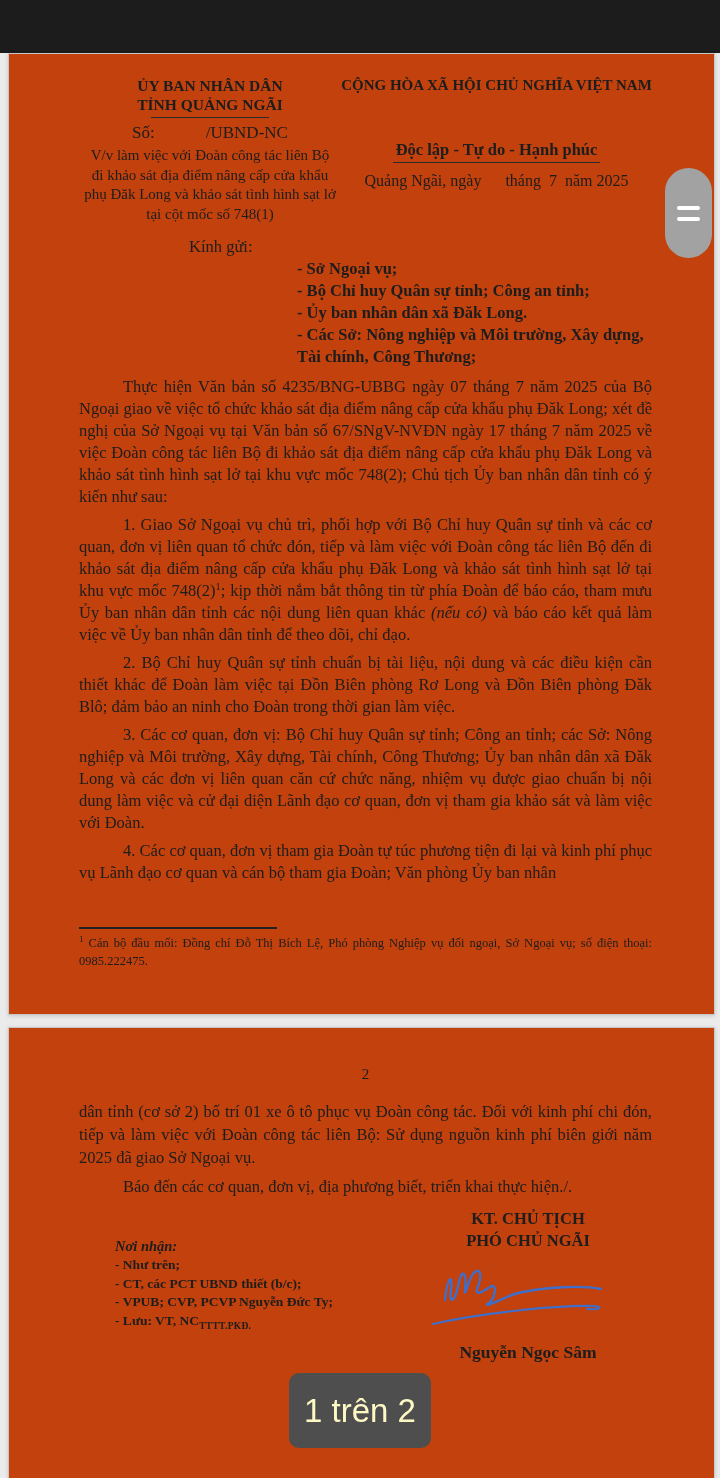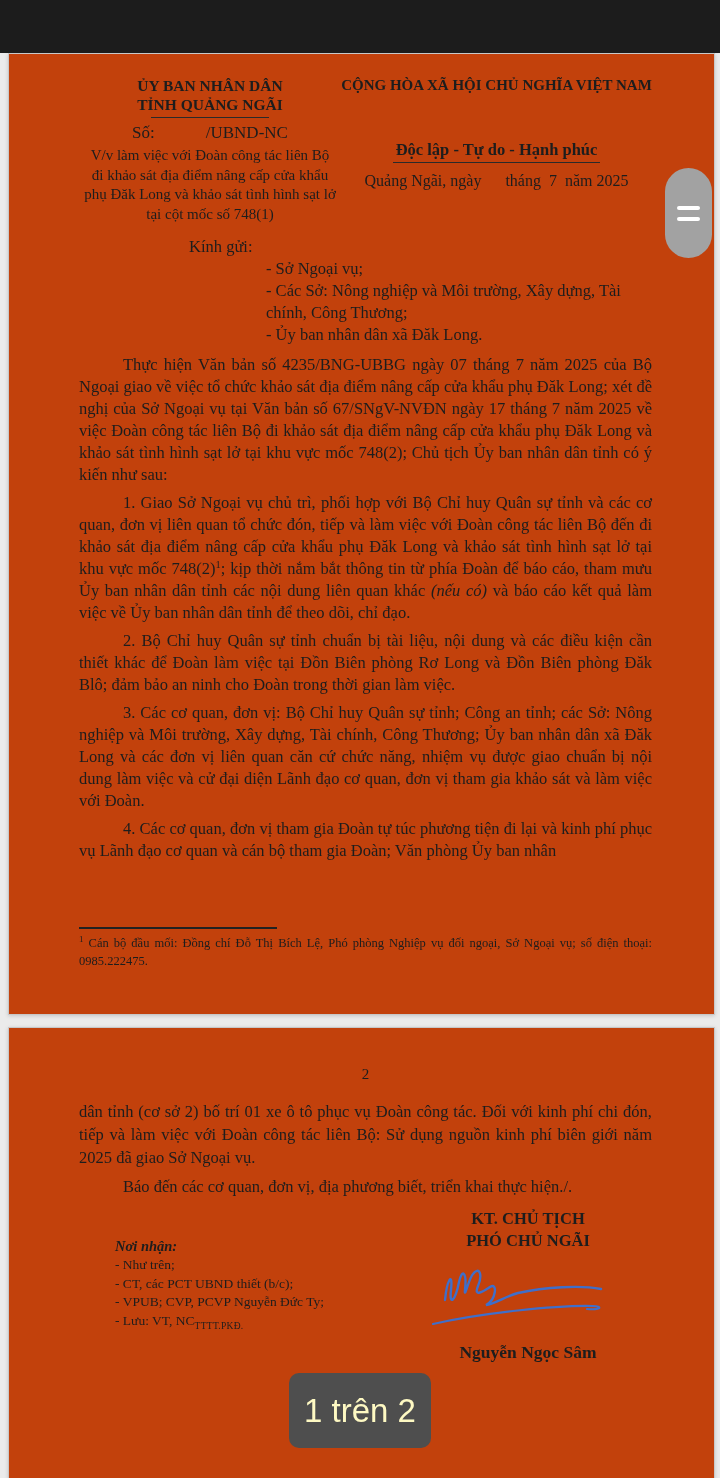--- a/index.html
+++ b/index.html
@@ -30,21 +30,21 @@
   .doc-no { font-size:17px; line-height:22px; white-space:pre; }
   .subject { font-size:15px; line-height:19.5px; width:254px; margin:2px auto 0 auto; }
   .nat-line1 { font-weight:bold; font-size:15px; line-height:19px; }
   .nat-line2-wrap { margin-top:1px; }
   .nat-line2 { font-weight:bold; font-size:16.5px; line-height:20px; display:inline-block; border-bottom:1.5px solid #2a2a2a; padding:1px 3px 2px 3px;margin-top:43px; }
   .place-date { font-size:16px; margin-top:9px; white-space:pre; }
 
   
   .kinh-gui { margin:12px 0 0 110px; }
   .kg-label { font-size:16.5px; line-height:22px; }
-  .kg-items { margin-left:77px; width:360px; }
+  .kg-items { margin-left:108px; width:360px;font-weight:bold; }
   .kg-item { font-size:16.5px; line-height:22px; }
 
   
   .body-para {
     font-size:16.5px; line-height:22px; text-align:justify;
     text-indent:44px; margin:0 0 6px 0;
   }
   .body-para.first { margin-top:8px; }
   .body-para sup { font-size:10.5px; line-height:0; }
   .body-para em { font-style:italic; }
@@ -55,21 +55,21 @@
   .fn-text { font-size:12.5px; line-height:18px; text-align:justify; }
   .fn-text sup { font-size:9px; line-height:0; }
 
   
   .page-num { text-align:center; font-size:15px; line-height:20px; margin-bottom:16px; }
   .cont-para { font-size:16.5px; line-height:23px; text-align:justify; margin:0 0 6px 0; }
   .closing-para { font-size:16.5px; line-height:23px; text-indent:44px; margin:0 0 10px 0; }
   .footer-row { display:flex; margin-top:8px;align-items:center; }
   .noi-nhan { margin-left:36px; width:270px; flex:none; }
   .nn-label { font-weight:bold; font-style:italic; font-size:14.5px; line-height:20px; }
-  .nn-item { font-size:13.5px; line-height:18.5px; }
+  .nn-item { font-size:13.5px; line-height:18.5px;font-weight:bold; }
   .nn-sub { font-size:9.5px; vertical-align:sub; letter-spacing:.3px; }
   .sign-block { margin-left:auto; width:248px; text-align:center; margin-right:0; }
   .sign-title { font-weight:bold; font-size:16.5px; line-height:22px; }
   .sig-svg { display:block; margin:6px auto 0 auto; }
   .sign-name { font-weight:bold; font-size:17.5px; margin-top:6px; }
 
   
   .page-badge {
     position:absolute; left:289px; top:1373px; width:142px; height:75px;
     background:#4e4e4e; border-radius:10px; color:#fef9c3;
@@ -106,22 +106,23 @@
           <span class="nat-line2">Độc lập - Tự do - Hạnh phúc</span>
         </div>
         <div class="place-date">Quảng Ngãi, ngày      tháng  7  năm 2025</div>
       </div>
     </div>
 
     <div class="kinh-gui">
       <div class="kg-label">Kính gửi:</div>
       <div class="kg-items">
         <div class="kg-item">- Sở Ngoại vụ;</div>
+        <div class="kg-item">- Bộ Chỉ huy Quân sự tỉnh; Công an tỉnh;</div>
+        <div class="kg-item">- Ủy ban nhân dân xã Đăk Long.</div>
         <div class="kg-item">- Các Sở: Nông nghiệp và Môi trường, Xây dựng, Tài chính, Công Thương;</div>
-        <div class="kg-item">- Ủy ban nhân dân xã Đăk Long.</div>
       </div>
     </div>
 
     <p class="body-para first">Thực hiện Văn bản số 4235/BNG-UBBG ngày 07 tháng 7 năm 2025 của Bộ Ngoại giao về việc tổ chức khảo sát địa điểm nâng cấp cửa khẩu phụ Đăk Long; xét đề nghị của Sở Ngoại vụ tại Văn bản số 67/SNgV-NVĐN ngày 17 tháng 7 năm 2025 về việc Đoàn công tác liên Bộ đi khảo sát địa điểm nâng cấp cửa khẩu phụ Đăk Long và khảo sát tình hình sạt lở tại khu vực mốc 748(2); Chủ tịch Ủy ban nhân dân tỉnh có ý kiến như sau:</p>
 
     <p class="body-para"><span>1. Giao Sở Ngoại vụ chủ trì, phối hợp với Bộ Chỉ huy Quân sự tỉnh và các cơ quan, đơn vị liên quan tổ chức đón, tiếp và làm việc với Đoàn công tác liên Bộ đến đi khảo sát địa điểm nâng cấp cửa khẩu phụ Đăk Long và khảo sát tình hình sạt lở tại khu vực mốc 748(2)</span><sup>1</sup><span>; kịp thời nắm bắt thông tin từ phía Đoàn để báo cáo, tham mưu Ủy ban nhân dân tỉnh các nội dung liên quan khác </span><em>(nếu có)</em><span> và báo cáo kết quả làm việc về Ủy ban nhân dân tỉnh để theo dõi, chỉ đạo.</span></p>
 
     <p class="body-para">2. Bộ Chỉ huy Quân sự tỉnh chuẩn bị tài liệu, nội dung và các điều kiện cần thiết khác để Đoàn làm việc tại Đồn Biên phòng Rơ Long và Đồn Biên phòng Đăk Blô; đảm bảo an ninh cho Đoàn trong thời gian làm việc.</p>
 
     <p class="body-para">3. Các cơ quan, đơn vị: Bộ Chỉ huy Quân sự tỉnh; Công an tỉnh; các Sở: Nông nghiệp và Môi trường, Xây dựng, Tài chính, Công Thương; Ủy ban nhân dân xã Đăk Long và các đơn vị liên quan căn cứ chức năng, nhiệm vụ được giao chuẩn bị nội dung làm việc và cử đại diện Lãnh đạo cơ quan, đơn vị tham gia khảo sát và làm việc với Đoàn.</p>

